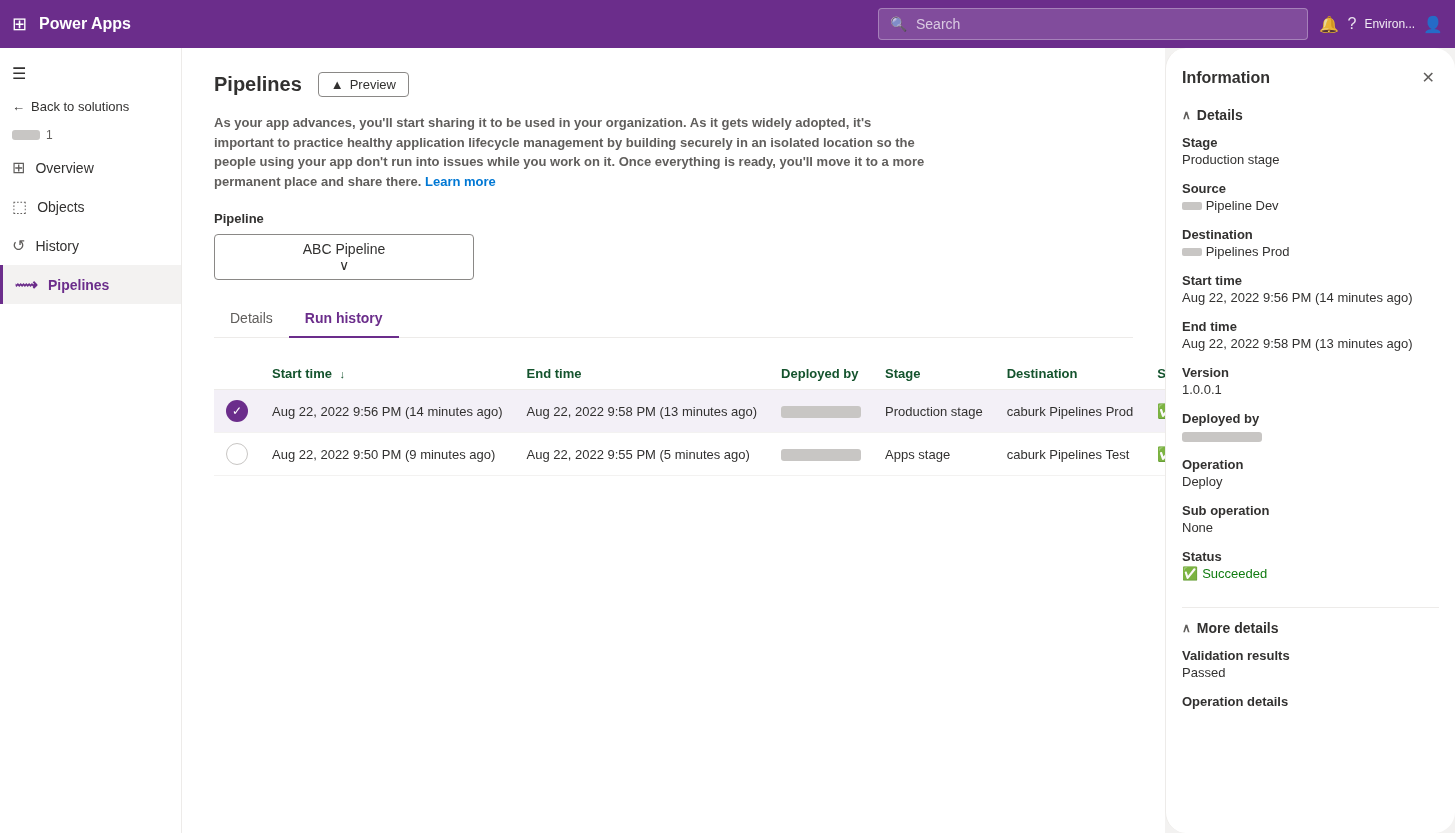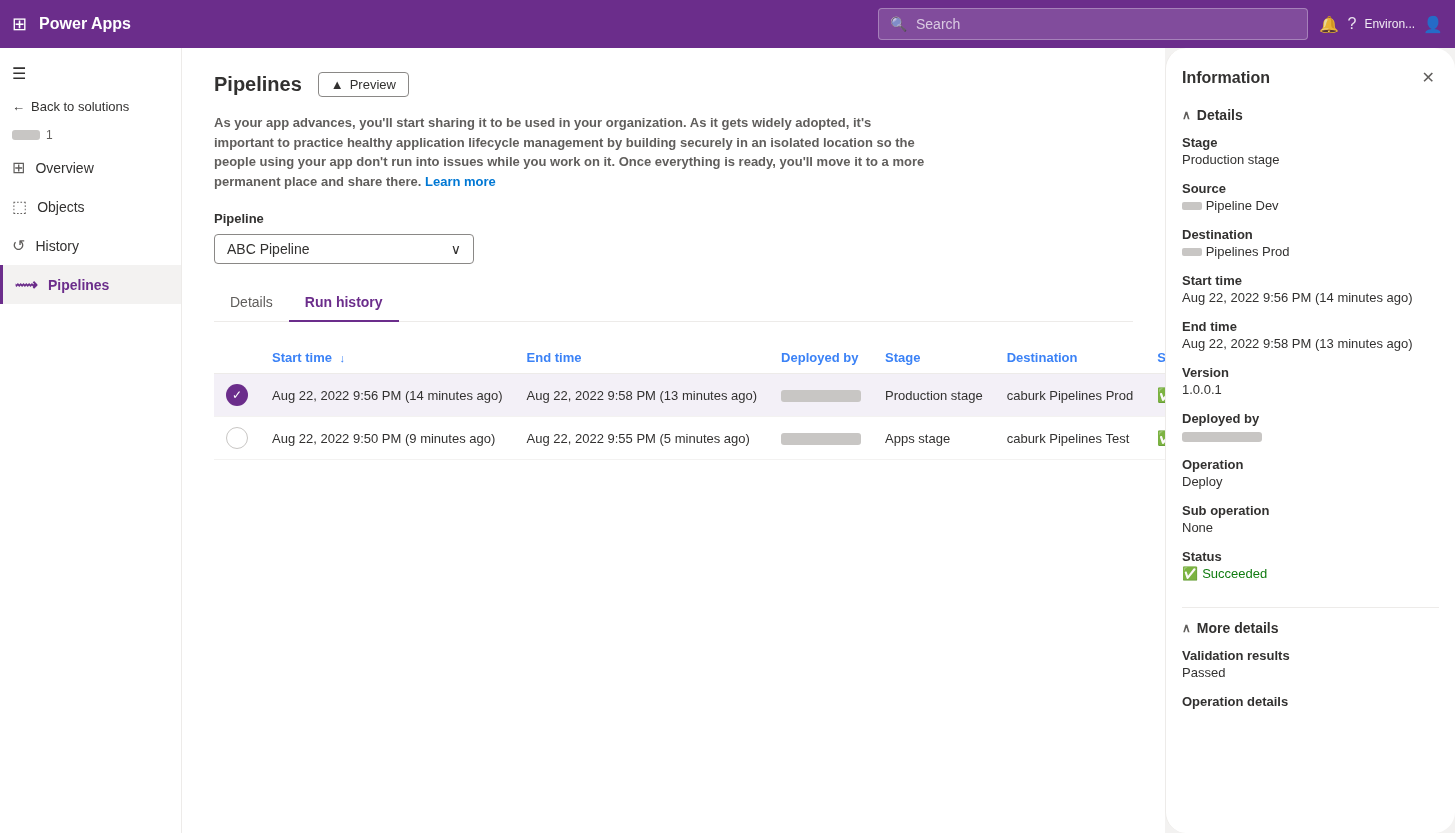--- a/index.html
+++ b/index.html
@@ -169,20 +169,21 @@
       justify-content: space-between;
       border: 1px solid #8a8886;
       border-radius: 4px;
       padding: 6px 12px;
       width: 260px;
       background: white;
       cursor: pointer;
       font-size: 14px;
       color: #323130;
       margin-bottom: 20px;
+      flex-direction: column;
     }
 
     
     .tabs {
       display: flex;
       gap: 0;
       border-bottom: 1px solid #edebe9;
       margin-bottom: 20px;
     }
     .tab {
@@ -201,21 +202,21 @@
 
     
     .run-table {
       width: 100%;
       border-collapse: collapse;
     }
     .run-table th {
       text-align: left;
       font-size: 13px;
       font-weight: 600;
-      color: #3b82f6;
+      color: #14532d;
       padding: 8px 12px;
       border-bottom: 1px solid #edebe9;
       white-space: nowrap;
     }
     .sort-icon { font-size: 11px; margin-left: 4px; }
     .run-table td {
       padding: 10px 12px;
       font-size: 13px;
       color: #323130;
       border-bottom: 1px solid #f3f2f1;

